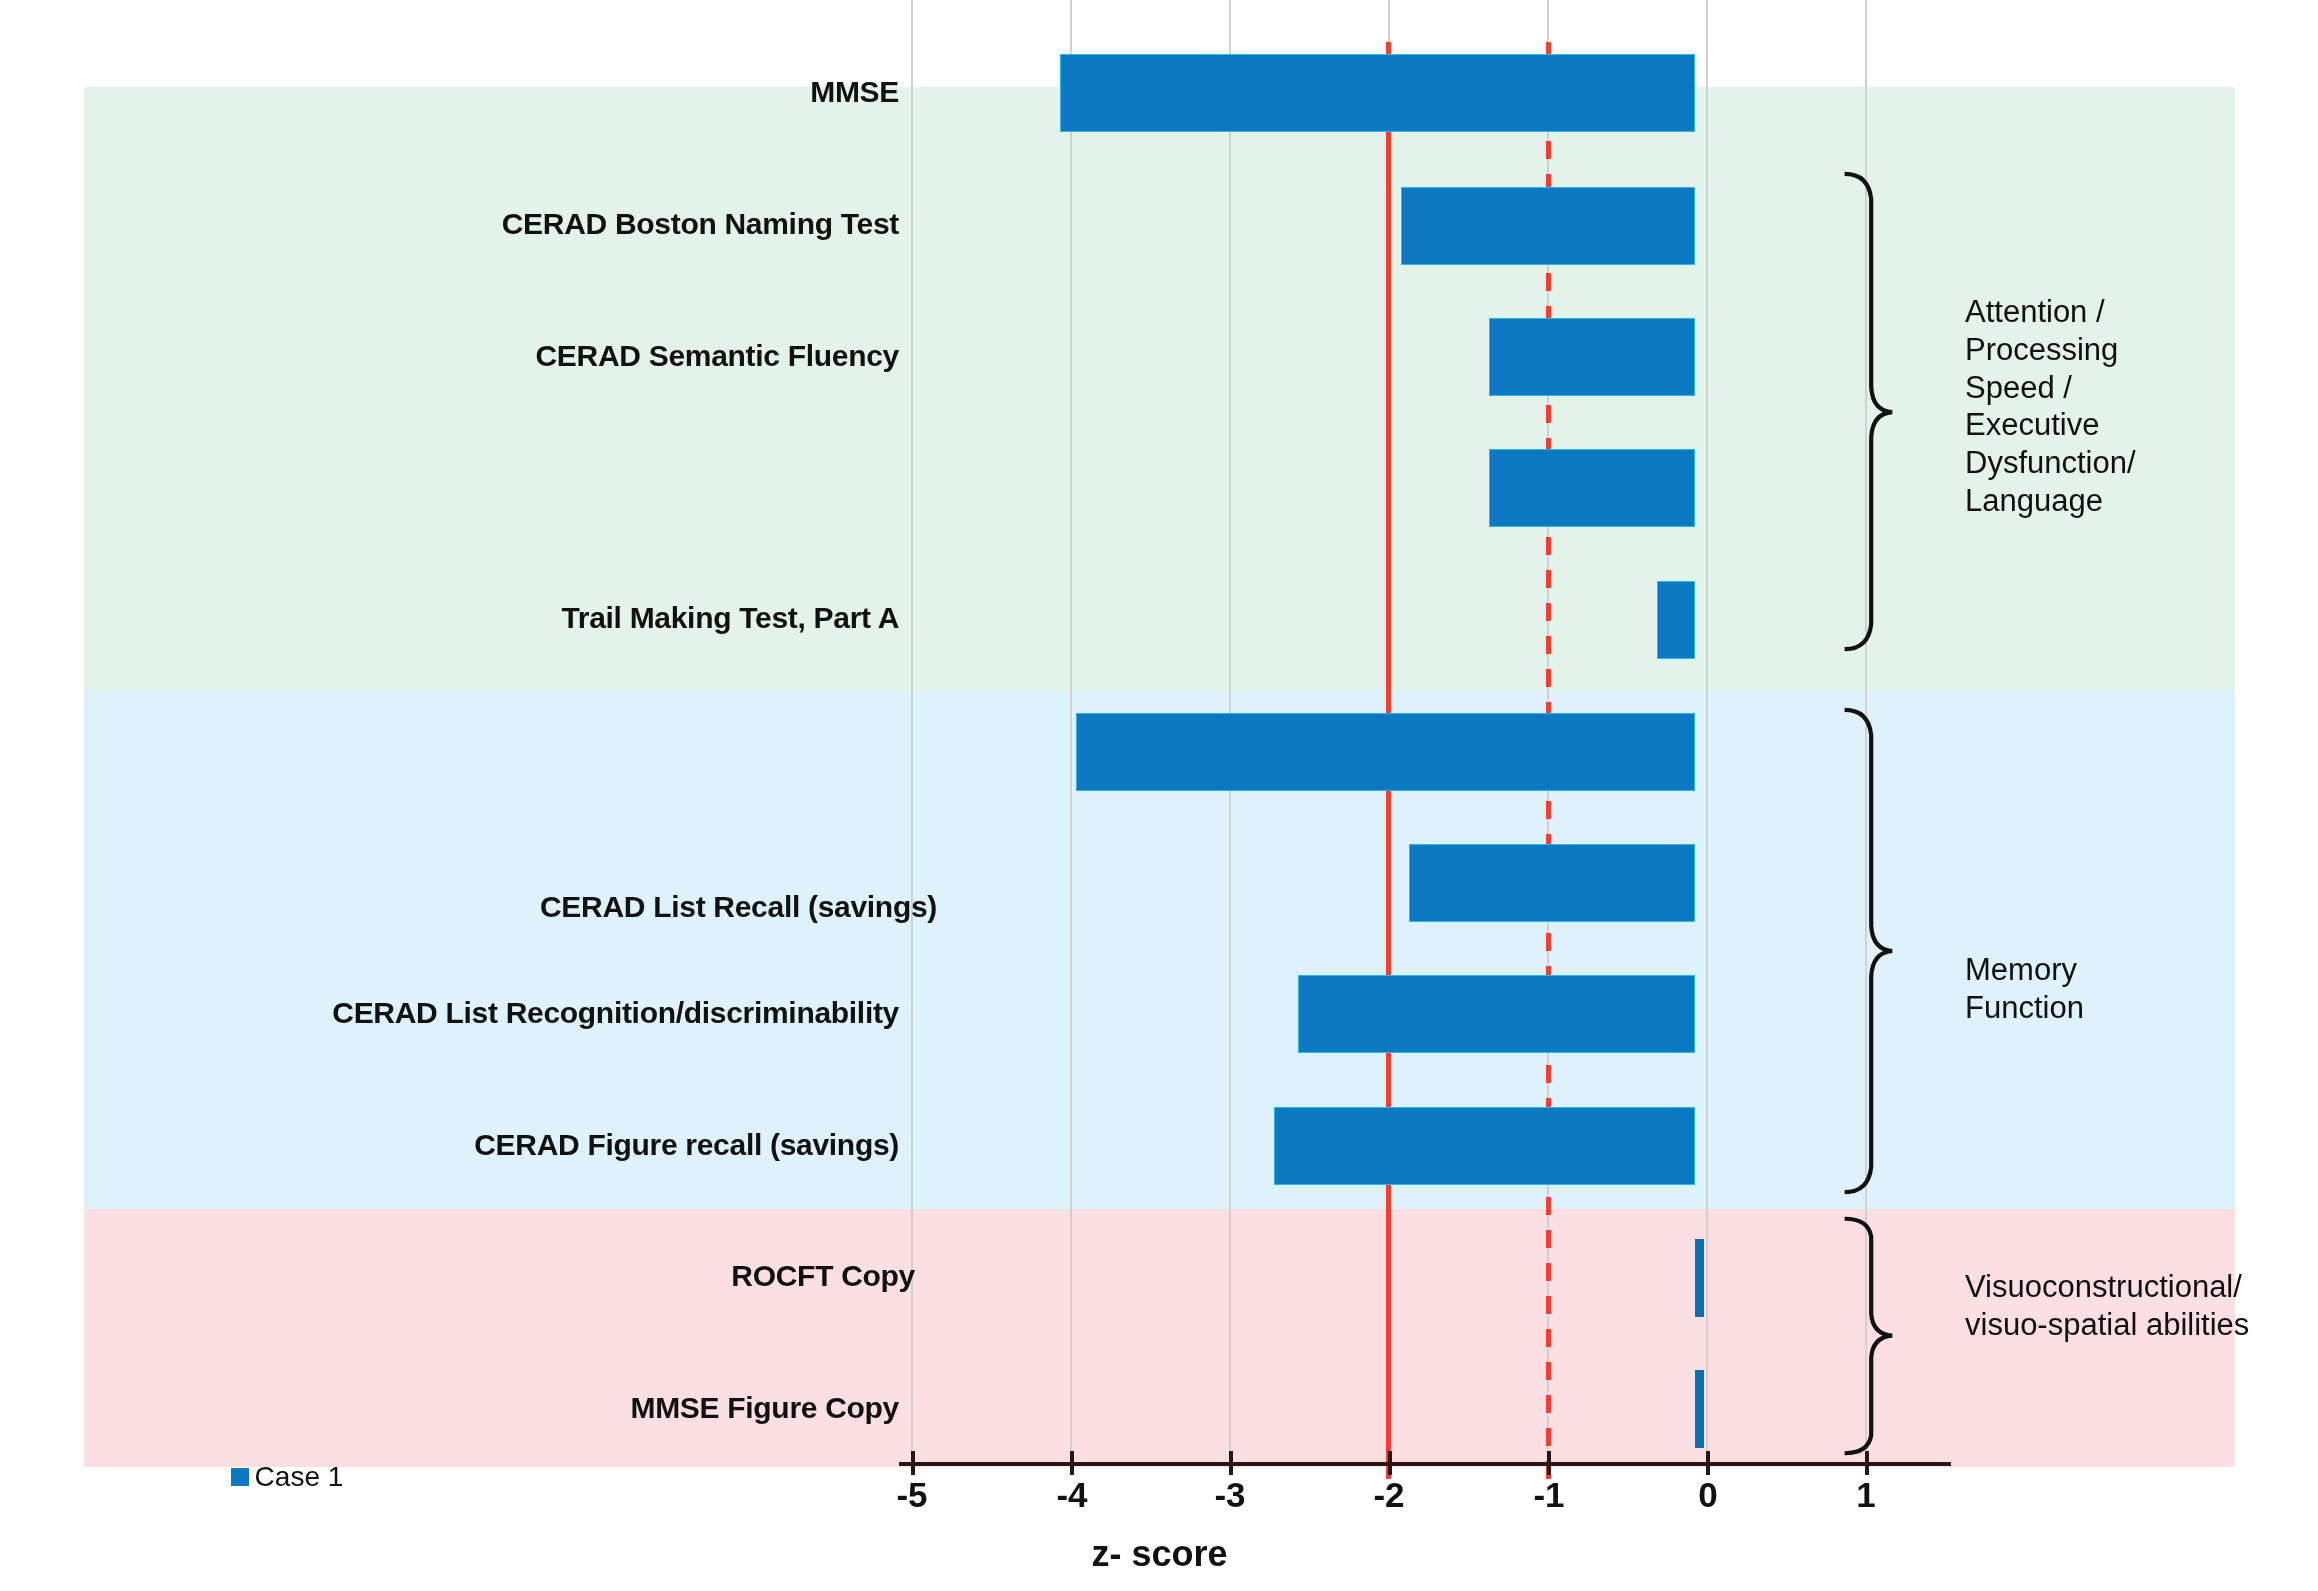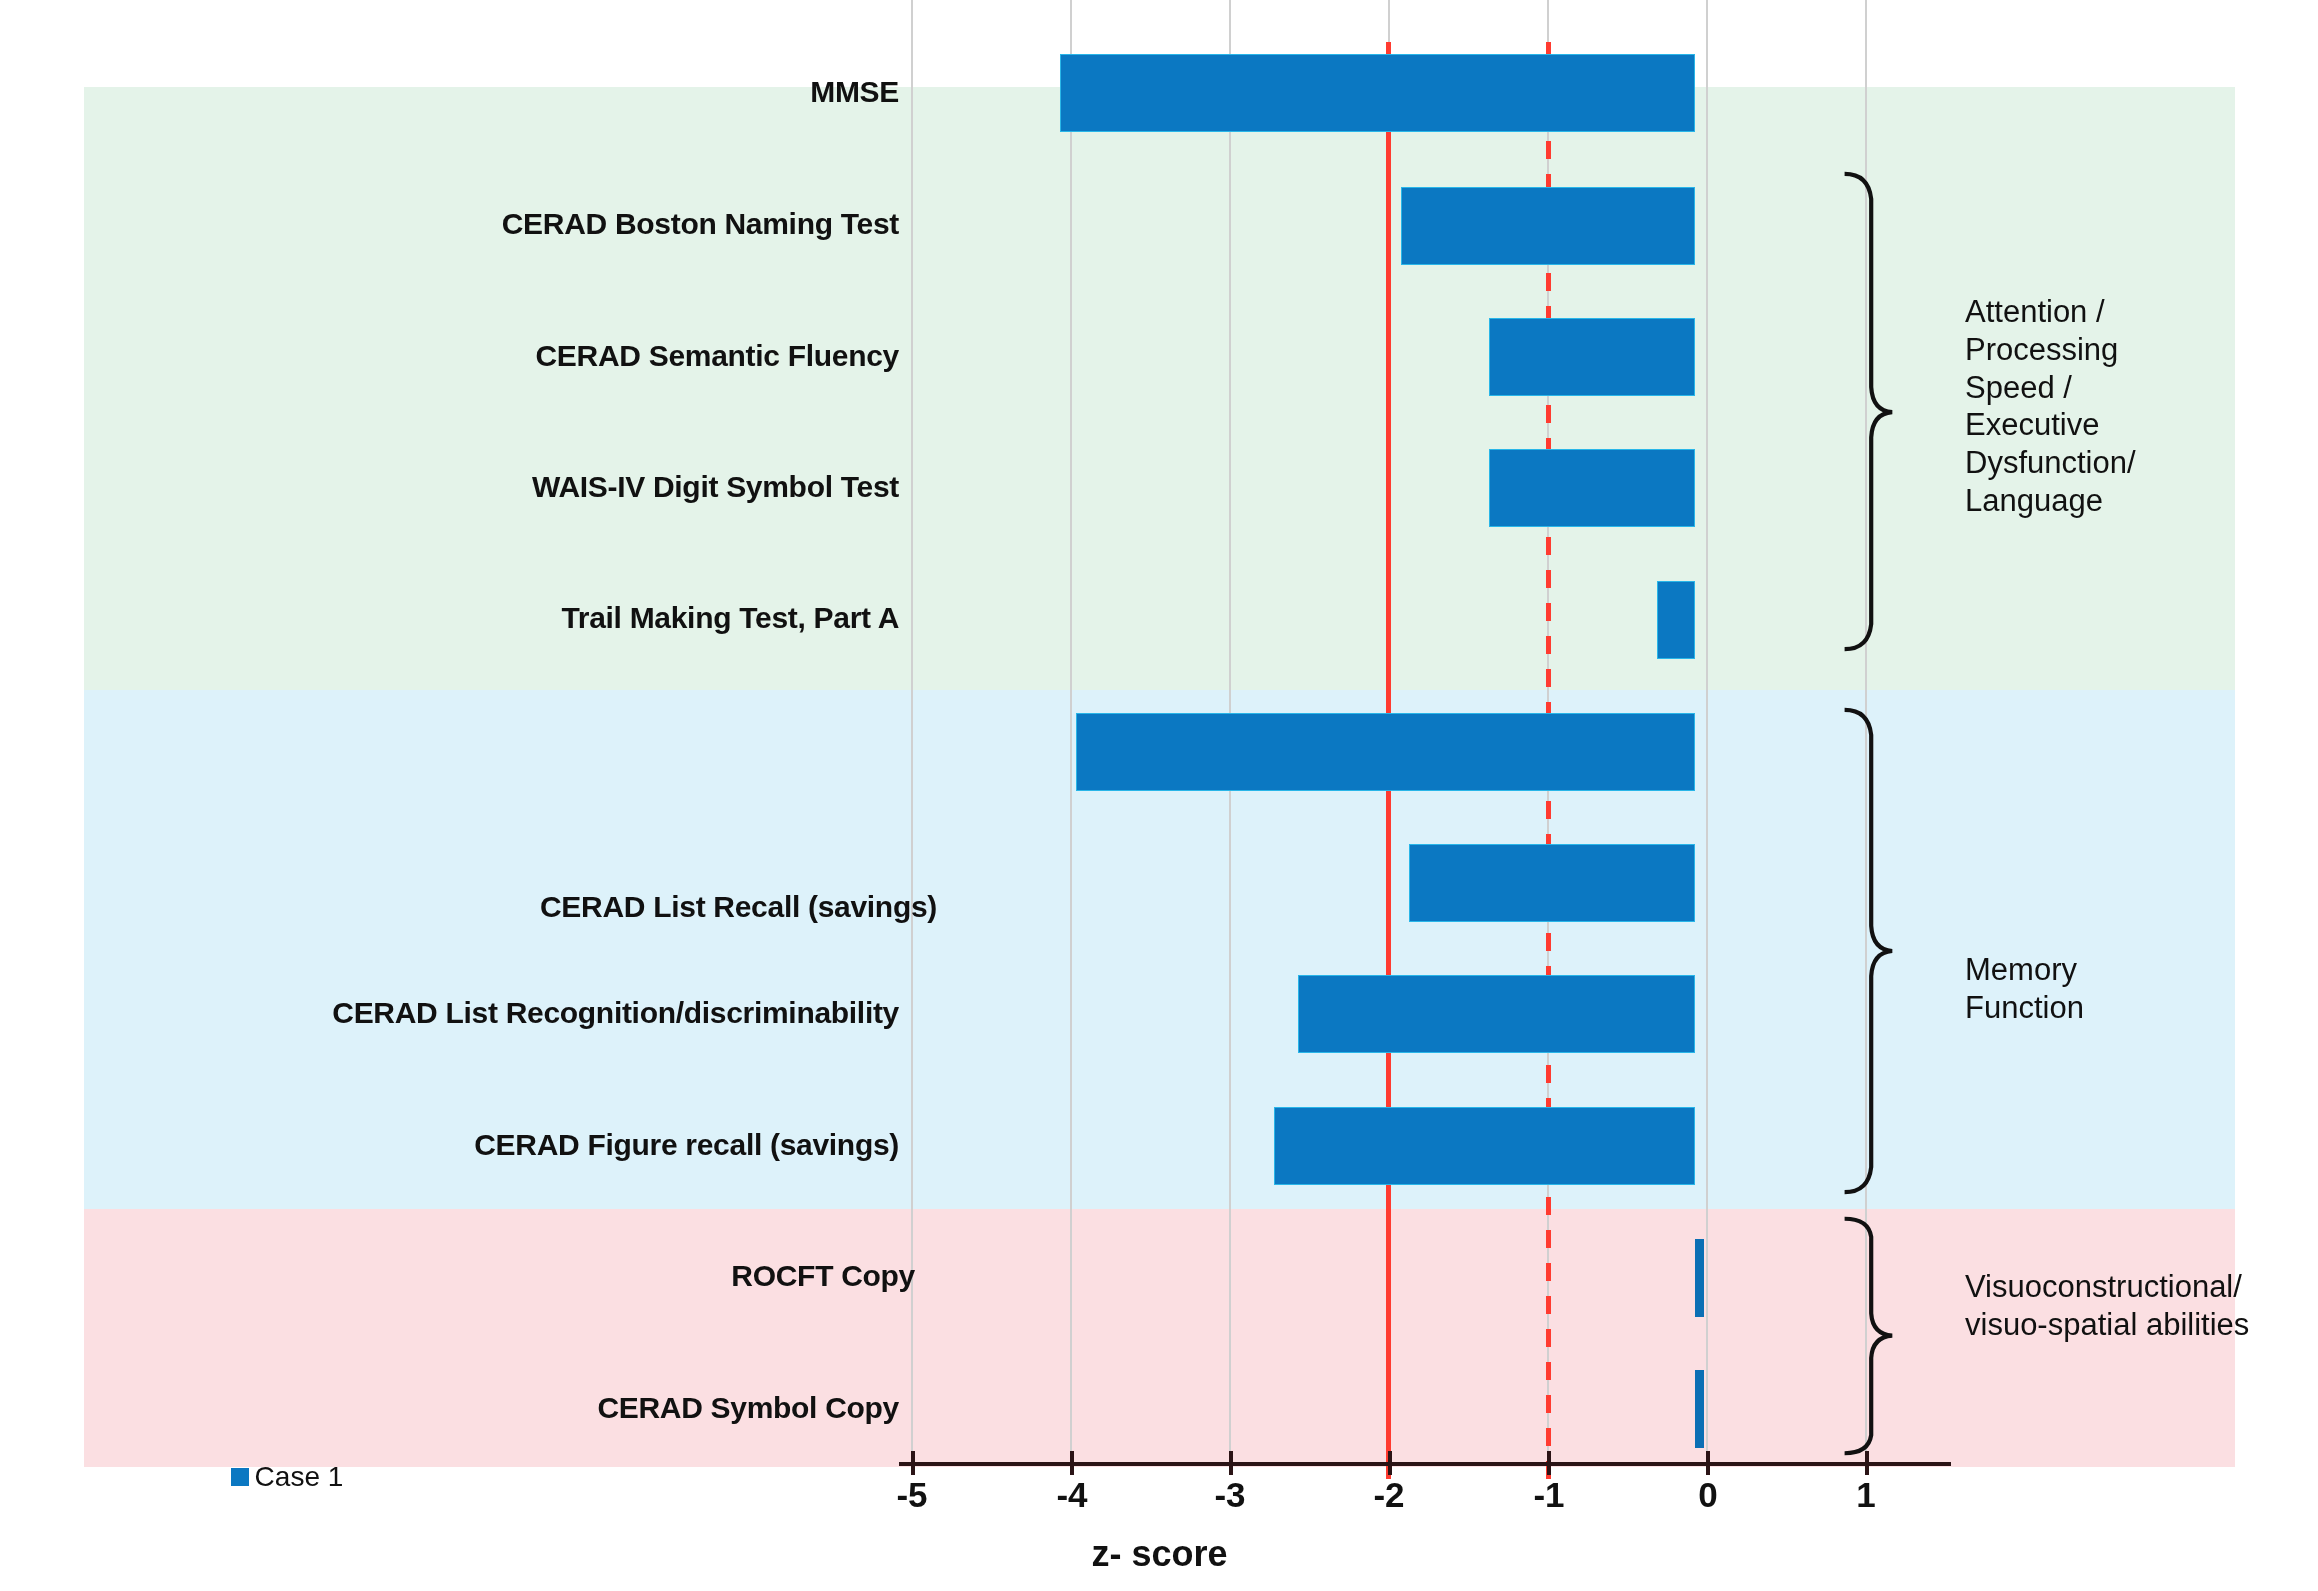--- a/index.html
+++ b/index.html
@@ -158,27 +158,26 @@
 
   <div class="bar" style="left:1274px; top:1107px; width:421px; height:78px;"></div>
 
   <div class="bar thin" style="left:1695px; top:1239px; width:9px; height:78px;"></div>
 
   <div class="bar thin" style="left:1695px; top:1370px; width:9px; height:78px;"></div>
 
   <div class="row-label" style="left:0px; top:77px;  width:899px;">MMSE</div>
   <div class="row-label" style="left:0px; top:209px;  width:899px;">CERAD Boston Naming Test</div>
   <div class="row-label" style="left:0px; top:341px;  width:899px;">CERAD Semantic Fluency</div>
-  <div class="row-label" style="left:0px; top:472px;  width:899px;">WAIS-IV Digit Symbol Test</div>
   <div class="row-label" style="left:0px; top:603px;  width:899px;">Trail Making Test, Part A</div>
   <div class="row-label" style="left:0px; top:892px; width:899px;padding-left:38px;">CERAD List Recall (savings)</div>
   <div class="row-label" style="left:0px; top:998px; width:899px;">CERAD List Recognition/discriminability</div>
   <div class="row-label" style="left:0px; top:1130px; width:899px;">CERAD Figure recall (savings)</div>
   <div class="row-label" style="left:0px; top:1261px; width:899px;margin-left:16px;">ROCFT Copy</div>
-  <div class="row-label" style="left:0px; top:1393px; width:899px;">CERAD Symbol Copy</div>
+  <div class="row-label" style="left:0px; top:1393px; width:899px;">MMSE Figure Copy</div>
 
   <div id="axis-line"></div>
 
   <div class="axis-tick" style="left:911px;"></div>
   <div class="axis-tick" style="left:1070px;"></div>
   <div class="axis-tick" style="left:1229px;"></div>
   <div class="axis-tick" style="left:1388px;"></div>
   <div class="axis-tick" style="left:1547px;"></div>
   <div class="axis-tick" style="left:1706px;"></div>
   <div class="axis-tick" style="left:1865px;"></div>

